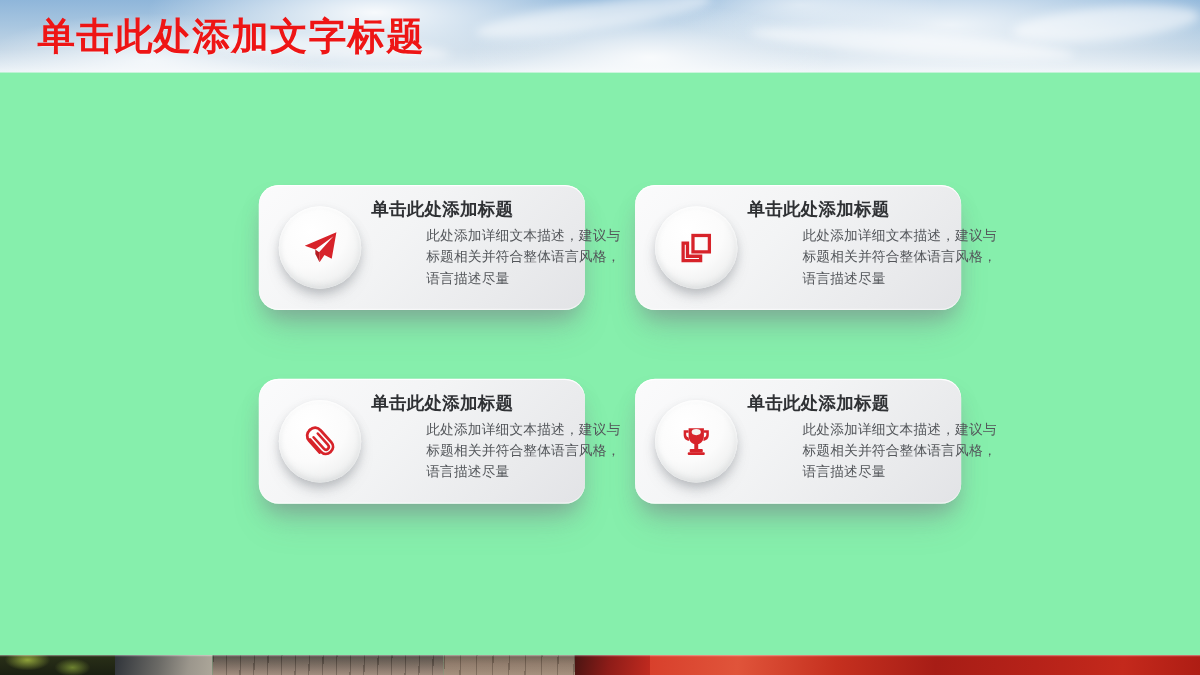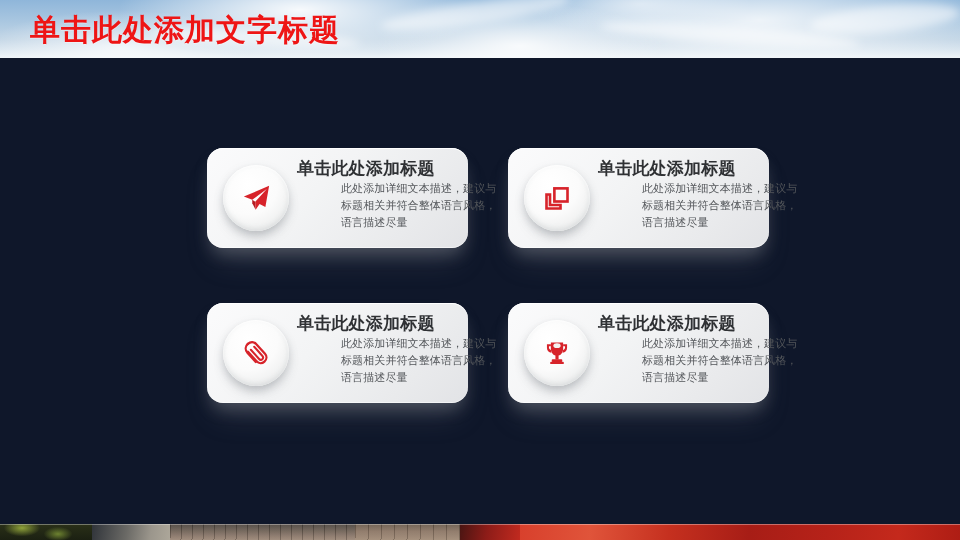--- a/index.html
+++ b/index.html
@@ -11,21 +11,21 @@
     width: 960px;
     height: 540px;
     overflow: hidden;
     font-family: "Liberation Sans", "DejaVu Sans", sans-serif;
   }
 
   .slide {
     position: relative;
     width: 960px;
     height: 540px;
-    background: #0f172a;
+    background: #86efac;
     overflow: hidden;
   }
 
   
   .header-band {
     position: absolute;
     left: 0;
     top: 0;
     width: 960px;
     height: 58px;
@@ -108,21 +108,21 @@
   }
   .card-icon svg { display: block; }
 
   .card-body {
     position: absolute;
     left: 90px;
     top: 11px;
     right: 10px;
   }
   .card-title {
-    font-size: 17px;
+    font-size: 14px;
     font-weight: 600;
     color: #2f3134;
     line-height: 19px;
     letter-spacing: 0.2px;
     font-family: "DejaVu Sans", "Liberation Sans", sans-serif;
     white-space: nowrap;
   }
   .card-desc {
     margin-top: 2px;
     font-size: 11px;

